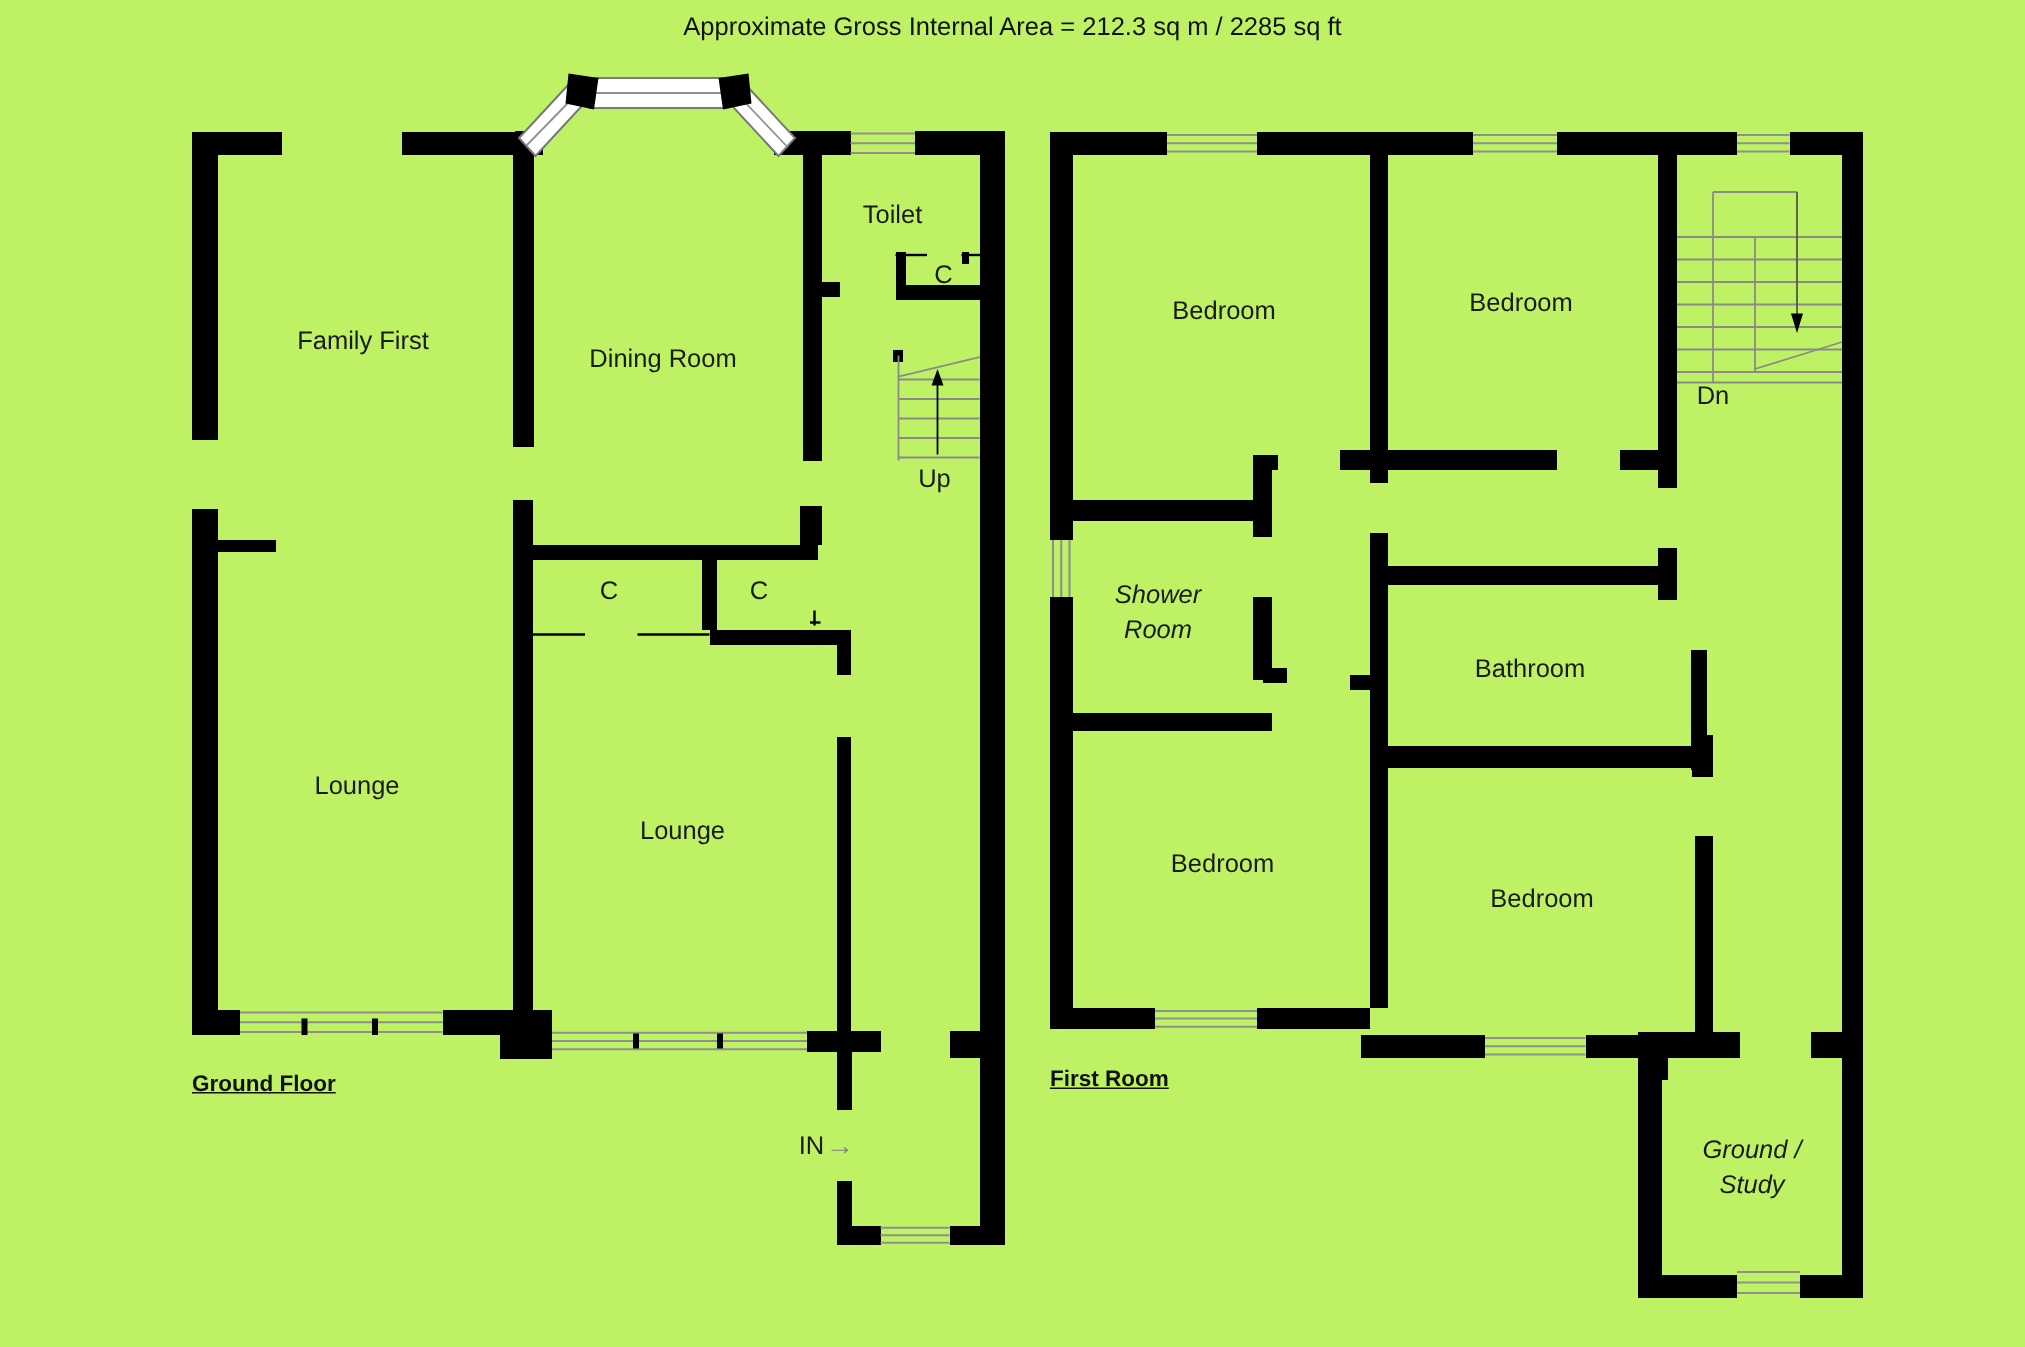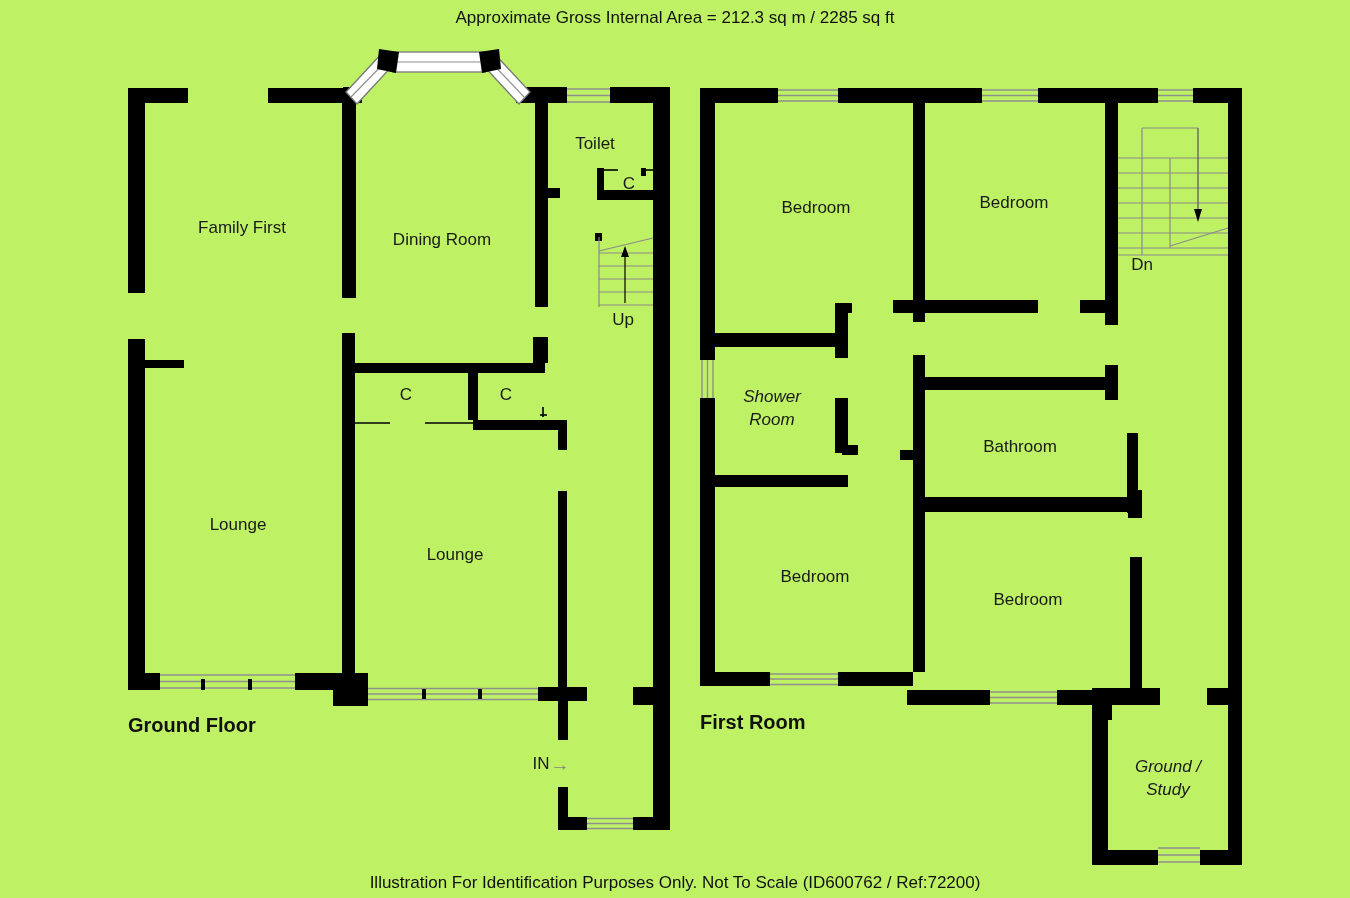--- a/index.html
+++ b/index.html
@@ -9,21 +9,21 @@
   }
   .caption{position:absolute;left:0;width:1350px;text-align:center;font-size:17px;color:#111;}
   .caption.top{top:8px;}
   .caption.bottom{top:873px;}
   svg{position:absolute;left:0;top:0;}
   .lbl{
     position:absolute;transform:translate(-50%,-50%);
     font-size:17px;white-space:nowrap;color:#1a1a1a;text-align:center;line-height:1.35;
   }
   .lbl.wrap{white-space:normal;width:92px;font-style:italic;}
-  .floor-title{position:absolute;font-size:20px;font-weight:bold;color:#111;white-space:nowrap;}
+  .floor-title{position:absolute;font-size:15px;font-weight:bold;color:#111;white-space:nowrap;text-decoration:underline;}
   .in-row{display:flex;align-items:center;gap:1px;}
   .in-arrow{color:#808080;font-size:19px;}
 </style>
 </head>
 <body>
 
 <div class="stage">
 
   <div class="caption top">Approximate Gross Internal Area  = 212.3 sq m / 2285 sq ft</div>
 
@@ -244,14 +244,13 @@
 
   <div class="lbl" style="left:816px;top:208px">Bedroom</div>
   <div class="lbl" style="left:1014px;top:203px">Bedroom</div>
   <div class="lbl" style="left:1142px;top:265px">Dn</div>
   <div class="lbl wrap" style="left:772px;top:409px">Shower Room</div>
   <div class="lbl" style="left:1020px;top:447px">Bathroom</div>
   <div class="lbl" style="left:815px;top:577px">Bedroom</div>
   <div class="lbl" style="left:1028px;top:600px">Bedroom</div>
   <div class="lbl wrap" style="left:1168px;top:779px">Ground / Study</div>
 
-  <div class="caption bottom">Illustration For Identification Purposes Only. Not To Scale (ID600762 / Ref:72200)</div>
 </div>
 
 </body></html>

